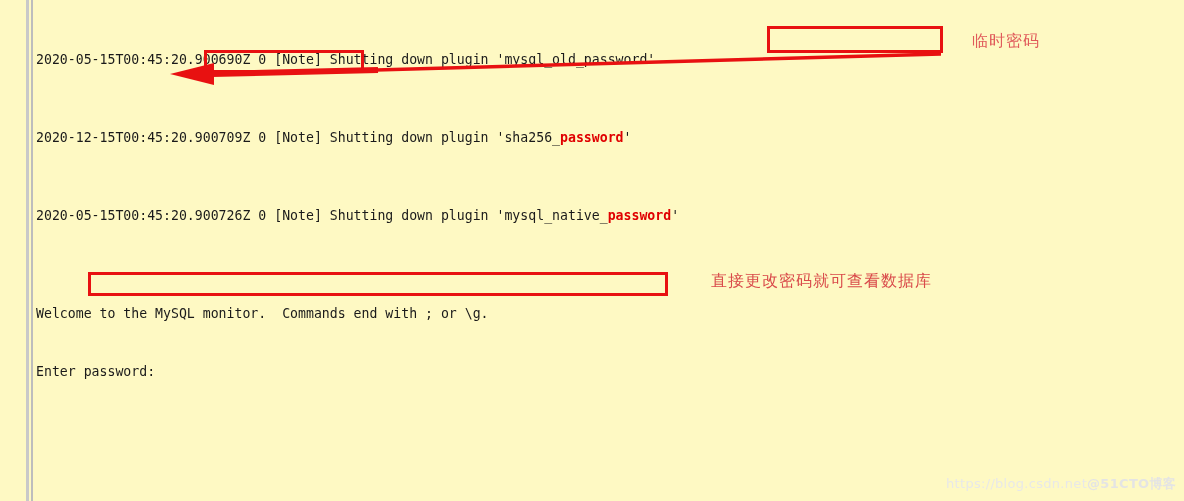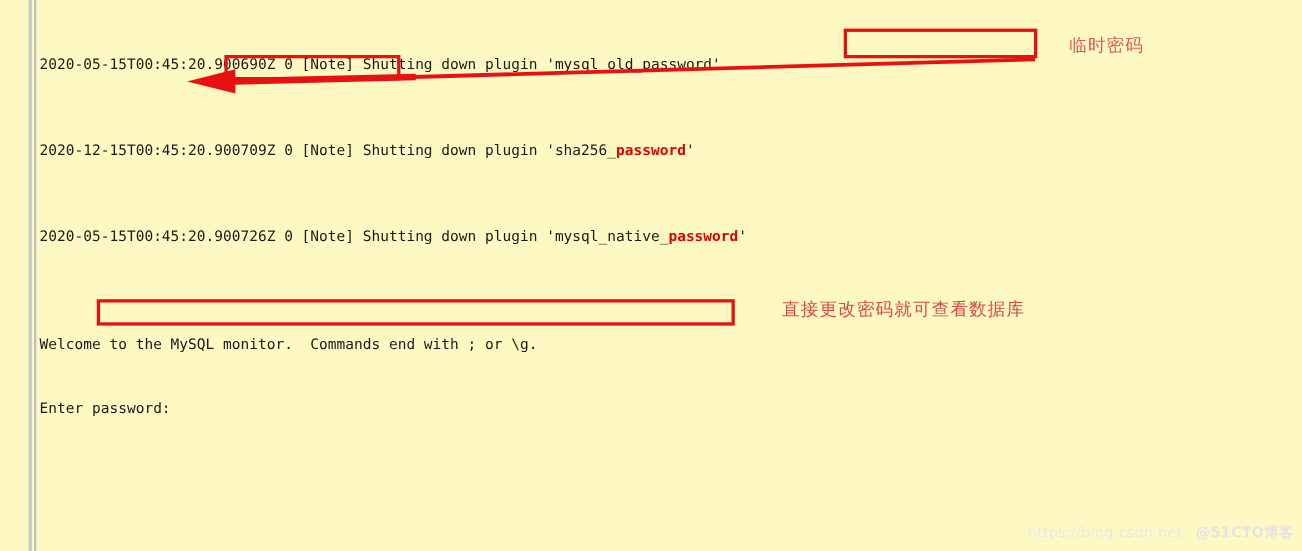--- a/index.html
+++ b/index.html
@@ -99,21 +99,20 @@
     bottom: 8px;
     color: #e8e8e8;
     font-family: "DejaVu Sans", "Liberation Sans", sans-serif;
     font-size: 13px;
     white-space: nowrap;
     letter-spacing: 0.3px;
   }
   #watermark .wm-b {
     font-weight: bold;
     color: #e4e4e4;
-    margin-left: 12px;
   }
 
   svg.arrow-layer {
     position: absolute;
     left: 0;
     top: 0;
     width: 1184px;
     height: 501px;
     overflow: visible;
   }

